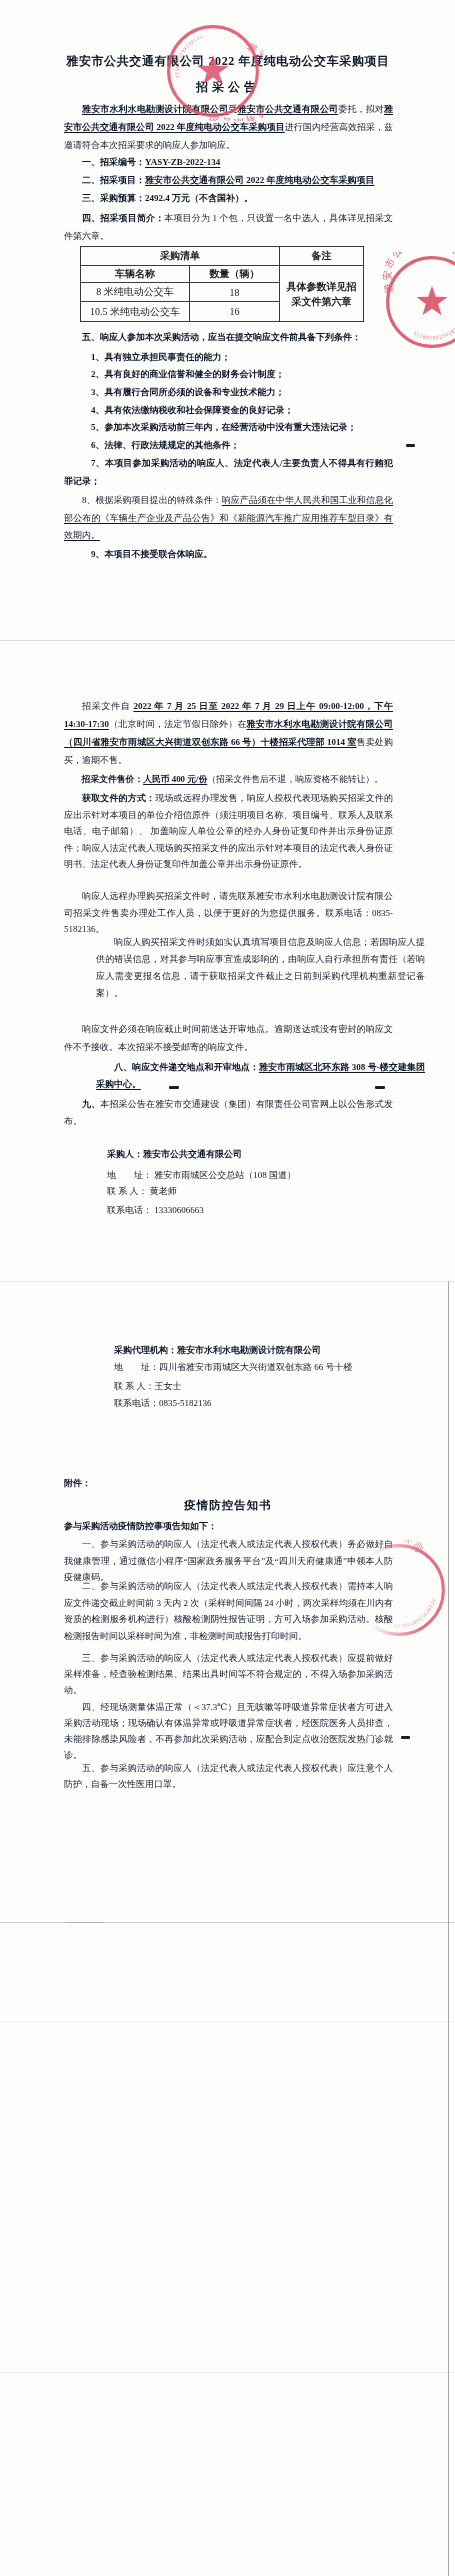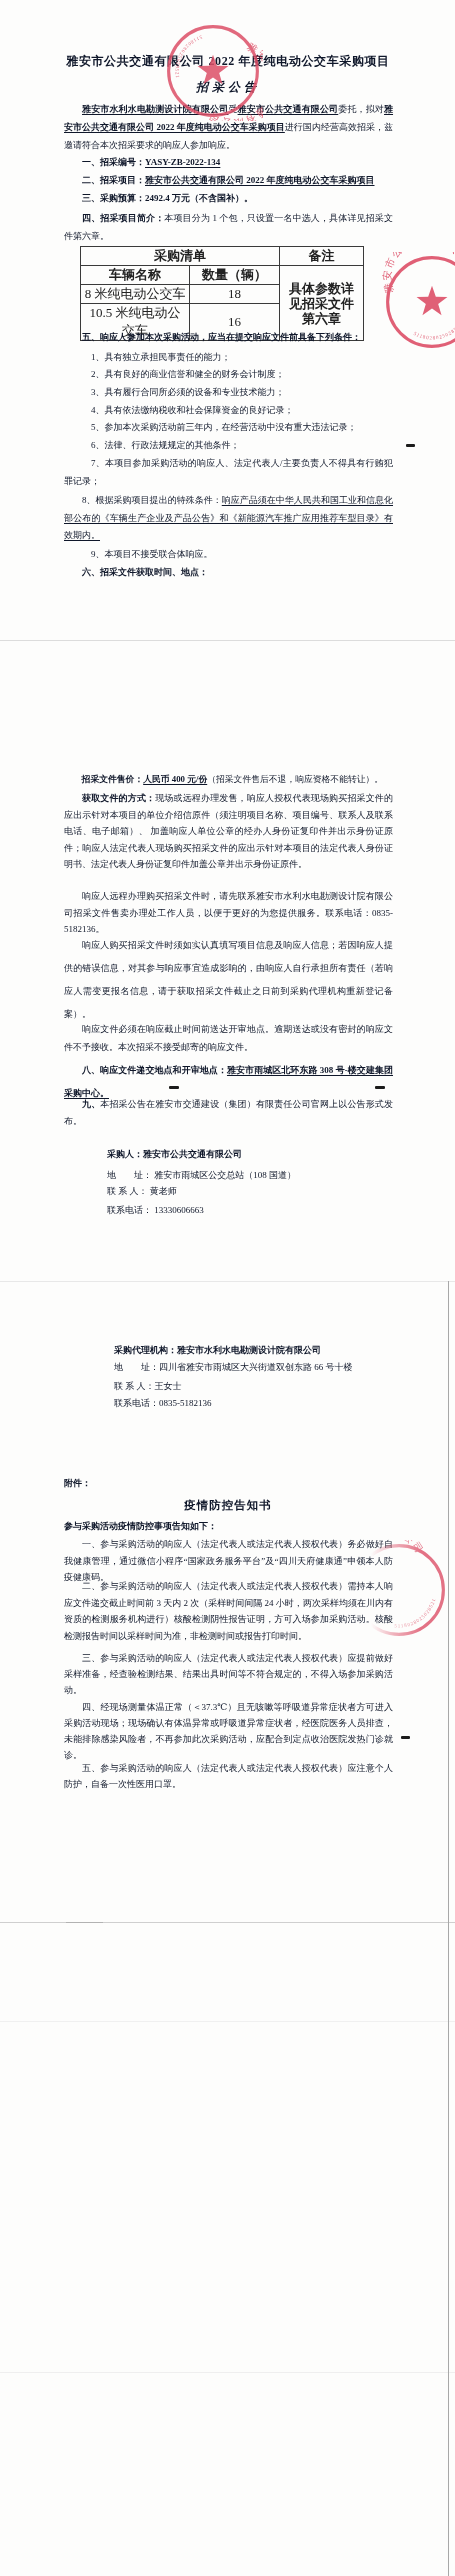--- a/index.html
+++ b/index.html
@@ -1,28 +1,28 @@
 <!DOCTYPE html>
 <html lang="zh" style="font-size:9px"><head>
 <meta charset="utf-8">
 <style>
   html,body{margin:0;padding:0;background:#ffffff;}
   body{width:456px;font-family:"Liberation Serif","DejaVu Serif",serif;}
   .scan{position:relative;width:456px;height:2576px;background:#fdfdfc;overflow:hidden;color:#262626;}
   .t{position:absolute;left:64px;width:329px;font-size:9px;line-height:17.7px;text-align:justify;color:#0f172a;}
   .center{left:0;width:456px;text-align:center;}
   .indent{text-indent:2em;}
-  .ind3{text-indent:27px;}
+  .ind3{text-indent:27px;font-weight:bold;}
   .b{font-weight:bold;}
   .u{text-decoration:underline;text-underline-offset:2.3px;text-decoration-thickness:0.6px;}
-  .lh28{line-height:16px;}.lh29{line-height:16.5px;}.lh30{line-height:23px;}.lh32{line-height:18px;}
+  .lh28{line-height:16px;}.lh29{line-height:16.5px;}.lh30{line-height:17px;margin-left:32px;}.lh32{line-height:18px;}
   .nowrap{white-space:nowrap;font-size:8.8px;}
   .title1{top:52px;font-size:12px;font-weight:bold;letter-spacing:0.6px;line-height:19.4px;}
-  .title2{top:78px;font-size:12px;font-weight:bold;letter-spacing:4px;line-height:19.4px;font-style:italic;}
-  .doc-table{position:absolute;left:80px;top:246px;border-collapse:collapse;table-layout:fixed;font-size:13px;color:#222;}
+  .title2{top:78px;font-size:12px;font-weight:bold;letter-spacing:4px;line-height:19.4px;}
+  .doc-table{position:absolute;left:80px;top:246px;border-collapse:collapse;table-layout:fixed;font-size:10px;color:#222;}
   .doc-table td{border:0.6px solid #3a3a3a;text-align:center;vertical-align:middle;padding:0 2.8px;}
   .contact2{left:107px;width:285px;}
   .contact3{left:114px;width:285px;}
   .notice-title{top:1497px;font-size:11.4px;letter-spacing:1.1px;}
   .stamp{position:absolute;color:#dd5068;}
   .stamp svg{display:block;}
   .stamp .ring{transform-origin:80px 80px;transform-box:view-box;}
   .stamp-title{left:163px;top:20.5px;opacity:.85;}
   .stamp-title .ring{transform:rotate(120deg);}
   .stamp-table{left:382px;top:252px;opacity:.9;}
@@ -87,24 +87,24 @@
   <div class="t ind3" style="top:384px">3、具有履行合同所必须的设备和专业技术能力；</div>
   <div class="t ind3" style="top:402px">4、具有依法缴纳税收和社会保障资金的良好记录；</div>
   <div class="t ind3" style="top:419px">5、参加本次采购活动前三年内，在经营活动中没有重大违法记录；</div>
   <div class="t ind3" style="top:437px">6、法律、行政法规规定的其他条件；</div>
   <div class="t ind3" style="top:455px">7、本项目参加采购活动的响应人、法定代表人/主要负责人不得具有行贿犯罪记录；</div>
 
   <div class="t indent" style="top:492px"><span>8、根据采购项目提出的特殊条件：</span><span class="u">响应产品须在中华人民共和国工业和信息化部公布的《车辆生产企业及产品公告》和《新能源汽车推广应用推荐车型目录》有效期内。</span></div>
 
   <div class="t ind3" style="top:546px">9、本项目不接受联合体响应。</div>
 
-  <div class="t indent b" style="top:564px">六、招采文件获取时间、地点：</div>
 
   <div class="pbreak" style="top:640px;background:#dcdcdc"></div>
 
+  <div class="t indent lh32" style="top:697px"><span>招采文件自 </span><span class="b u">2022 年 7 月 25 日至 2022 年 7 月 29 日上午 09:00-12:00，下午 14:30-17:30</span><span>（北京时间，法定节假日除外）在</span><span class="b u">雅安市水利水电勘测设计院有限公司（四川省雅安市雨城区大兴街道双创东路 66 号）十楼招采代理部 1014 室</span><span>售卖处购买，逾期不售。</span></div>
 
   <div class="t indent nowrap" style="top:771px"><span class="b">招采文件售价：</span><span class="b u">人民币 400 元/份</span><span>（招采文件售后不退，响应资格不能转让）。</span></div>
 
   <div class="t indent lh29" style="top:790px"><span class="b">获取文件的方式：</span><span>现场或远程办理发售，响应人授权代表现场购买招采文件的应出示针对本项目的单位介绍信原件（须注明项目名称、项目编号、联系人及联系电话、电子邮箱）、 加盖响应人单位公章的经办人身份证复印件并出示身份证原件；响应人法定代表人现场购买招采文件的应出示针对本项目的法定代表人身份证明书、法定代表人身份证复印件加盖公章并出示身份证原件。</span></div>
 
   <div class="t indent lh29" style="top:888px">响应人远程办理购买招采文件时，请先联系雅安市水利水电勘测设计院有限公司招采文件售卖办理处工作人员，以便于更好的为您提供服务。联系电话：0835-5182136。</div>
 
   <div class="t indent lh30" style="top:934px">响应人购买招采文件时须如实认真填写项目信息及响应人信息；若因响应人提供的错误信息，对其参与响应事宜造成影响的，由响应人自行承担所有责任（若响应人需变更报名信息，请于获取招采文件截止之日前到采购代理机构重新登记备案）。</div>
 
 

